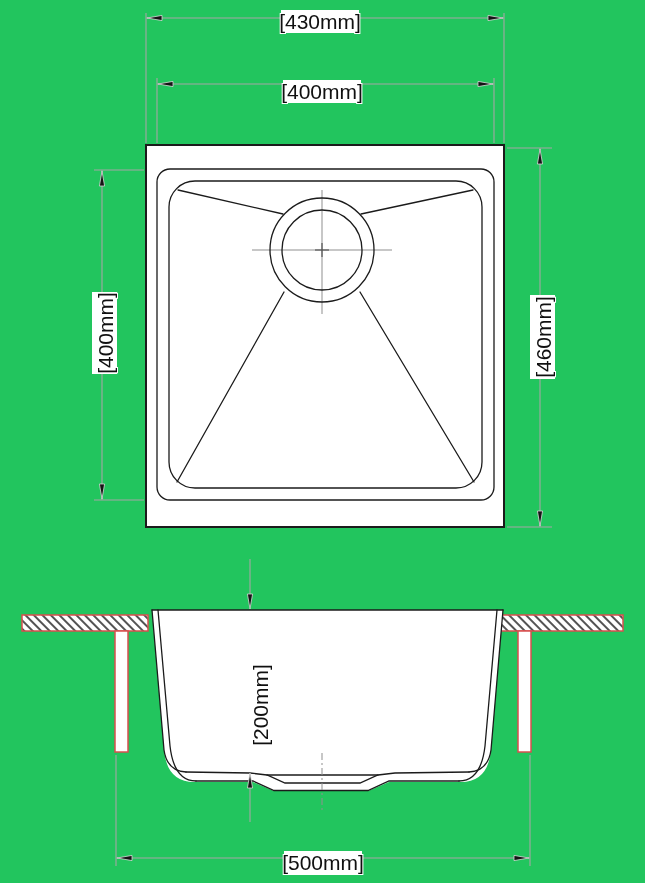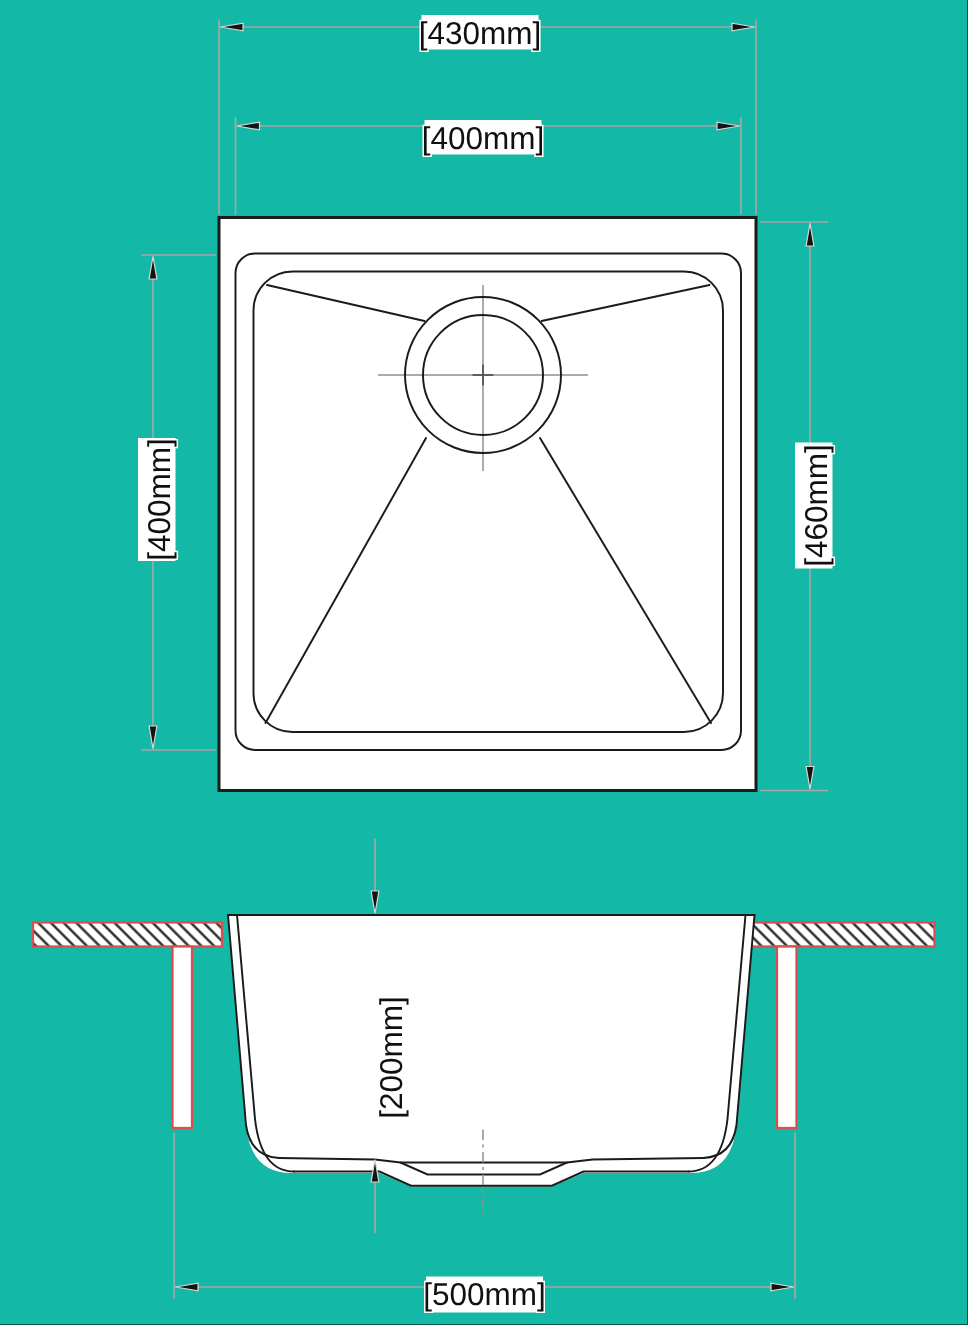--- a/index.html
+++ b/index.html
@@ -1,16 +1,16 @@
 <!DOCTYPE html>
 <html><head>
 <meta charset="utf-8">
 <style>
   html,body{margin:0;padding:0;background:#000;}
-  .stage{width:645px;height:883px;background:#14b8a6;position:relative;overflow:hidden;}
+  .stage{width:645px;height:883px;background:#22c55e;position:relative;overflow:hidden;}
   .blk{stroke:#1b1b1b;fill:none;stroke-width:1.3;stroke-linecap:round;}
   .blk2{stroke:#1b1b1b;fill:#fff;stroke-width:2;}
   .dimline{stroke:#a6a6a6;stroke-width:1.1;fill:none;}
   .cl{stroke:#8f8f8f;stroke-width:1;fill:none;}
   .cl2{stroke:#555;stroke-width:1.2;fill:none;}
   .arr{fill:#141414;stroke:#d8d8d8;stroke-width:0.8;}
   .patch{fill:#ffffff;}
   .red{stroke:#d94f4f;stroke-width:1.5;}
   .dimtext{font-family:"Liberation Sans",sans-serif;font-size:21px;fill:#101010;
            text-anchor:middle;paint-order:stroke;stroke:#fff;stroke-width:2px;}

